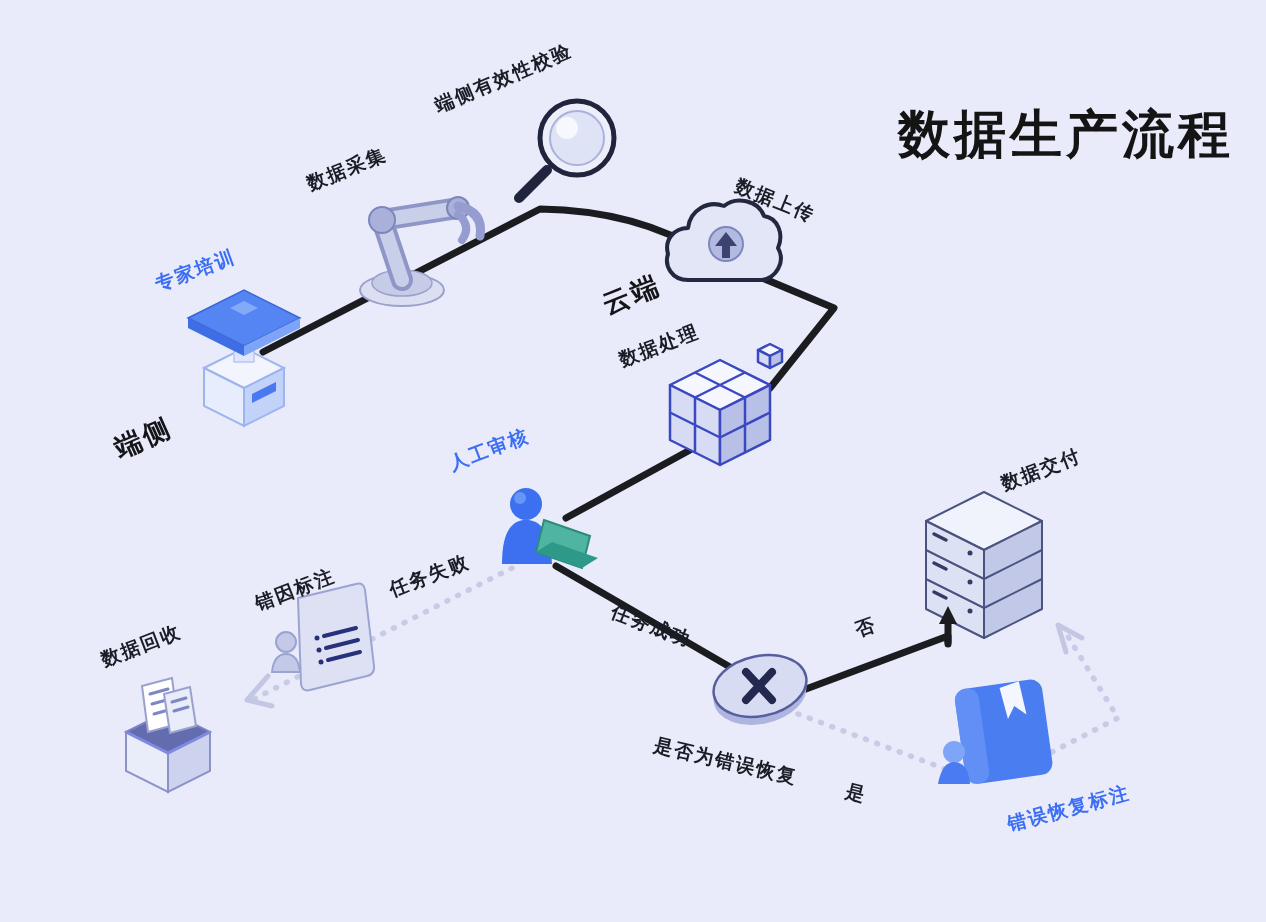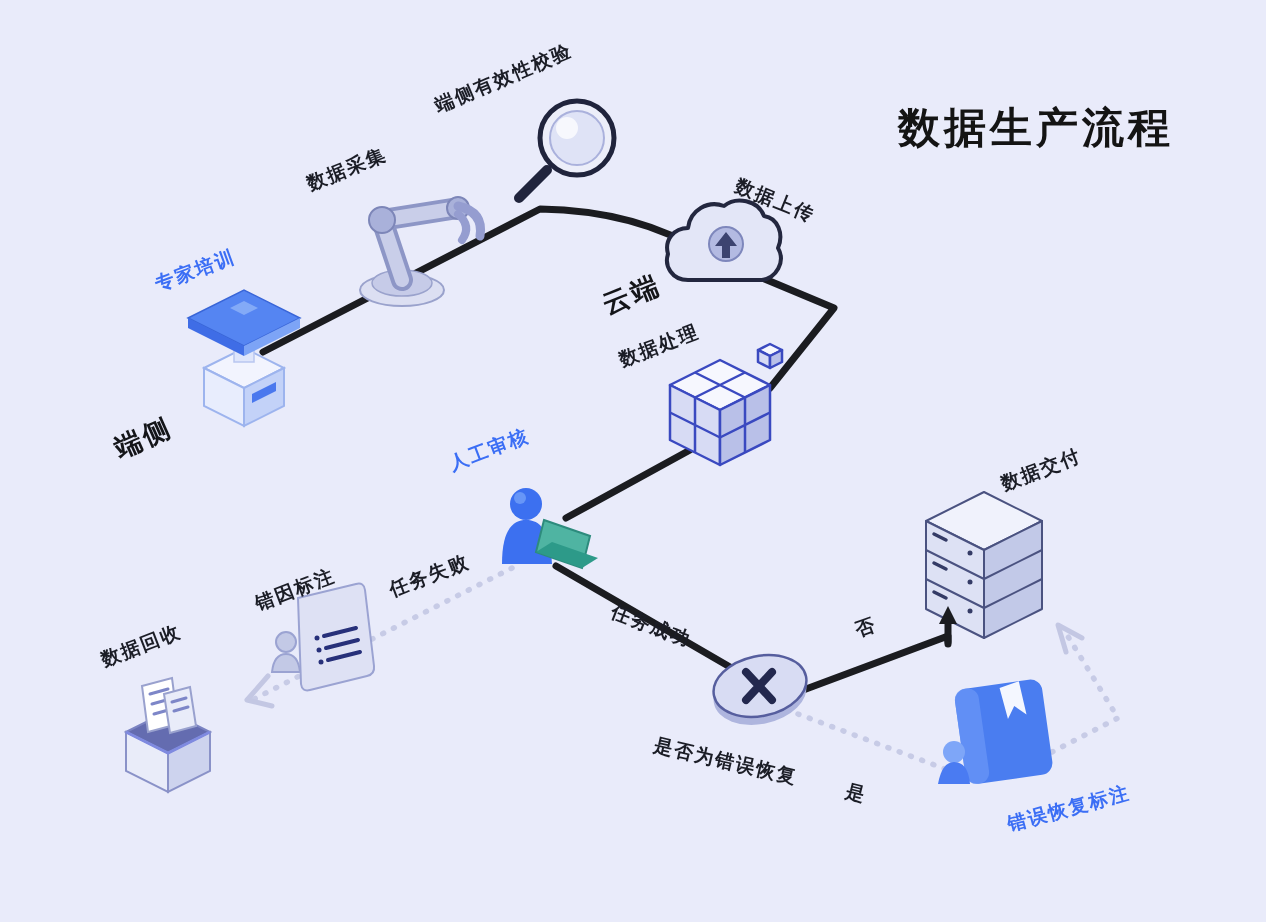--- a/index.html
+++ b/index.html
@@ -10,21 +10,21 @@
   svg.layer { width:1266px; height:922px; }
   .lbl {
     position:absolute; white-space:nowrap;
     font-size:19px; font-weight:600; color:#1b1d26;
     letter-spacing:2px; transform-origin:0 50%;
   }
   .lbl.blue { color:#3b6ef5; font-weight:700; }
   .lbl.section { font-size:27px; font-weight:800; letter-spacing:3px; color:#141519; }
   .title {
     position:absolute; left:898px; top:100px;
-    font-size:42px; font-weight:800; color:#141414; letter-spacing:4px;
+    font-size:52px; font-weight:800; color:#141414; letter-spacing:4px;
   }
 </style>
 </head>
 <body>
 
 <div class="canvas">
 
   <svg class="layer" viewBox="0 0 1266 922" aria-hidden="true">
 
     <g stroke="#c7cbe6" stroke-width="5.5" fill="none" stroke-linecap="round" stroke-linejoin="round" stroke-dasharray="1 11">

